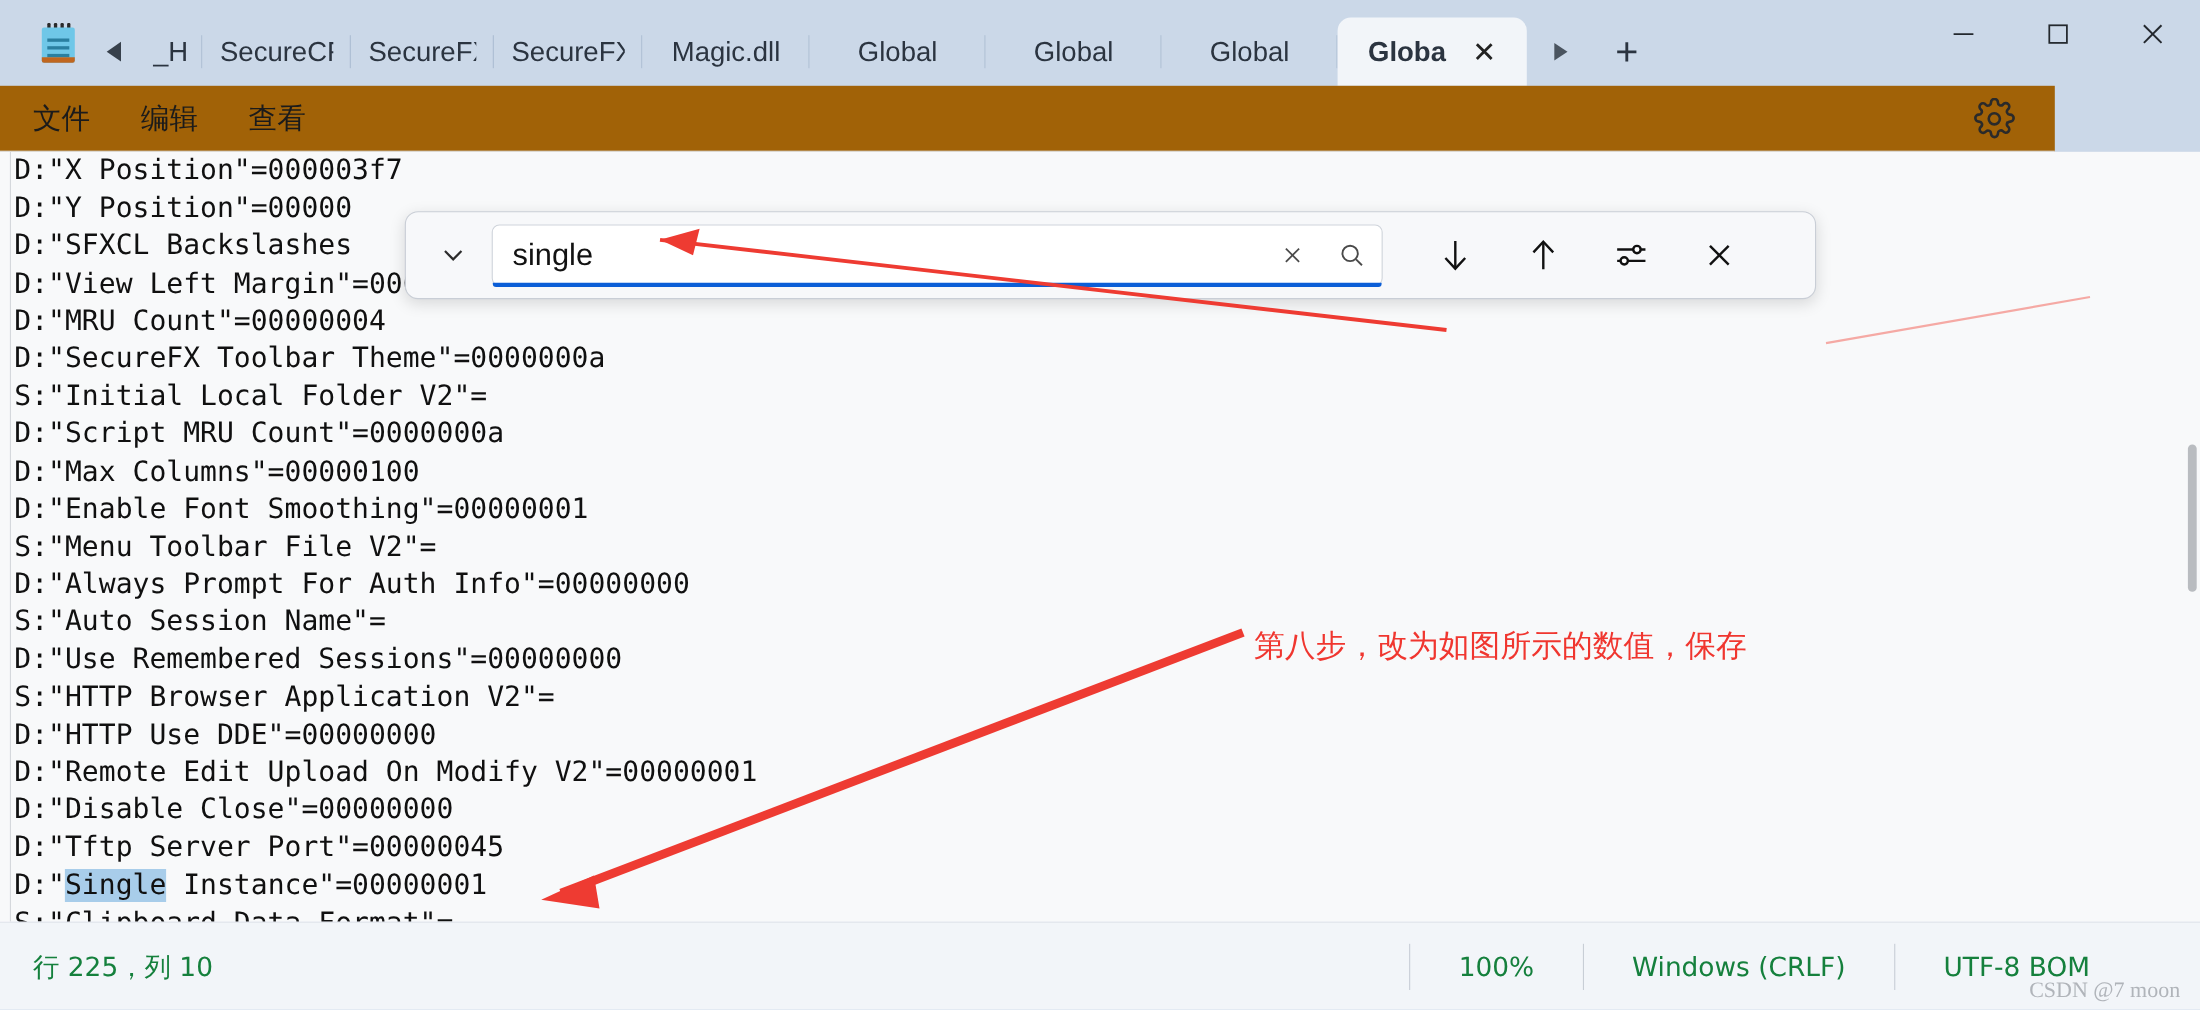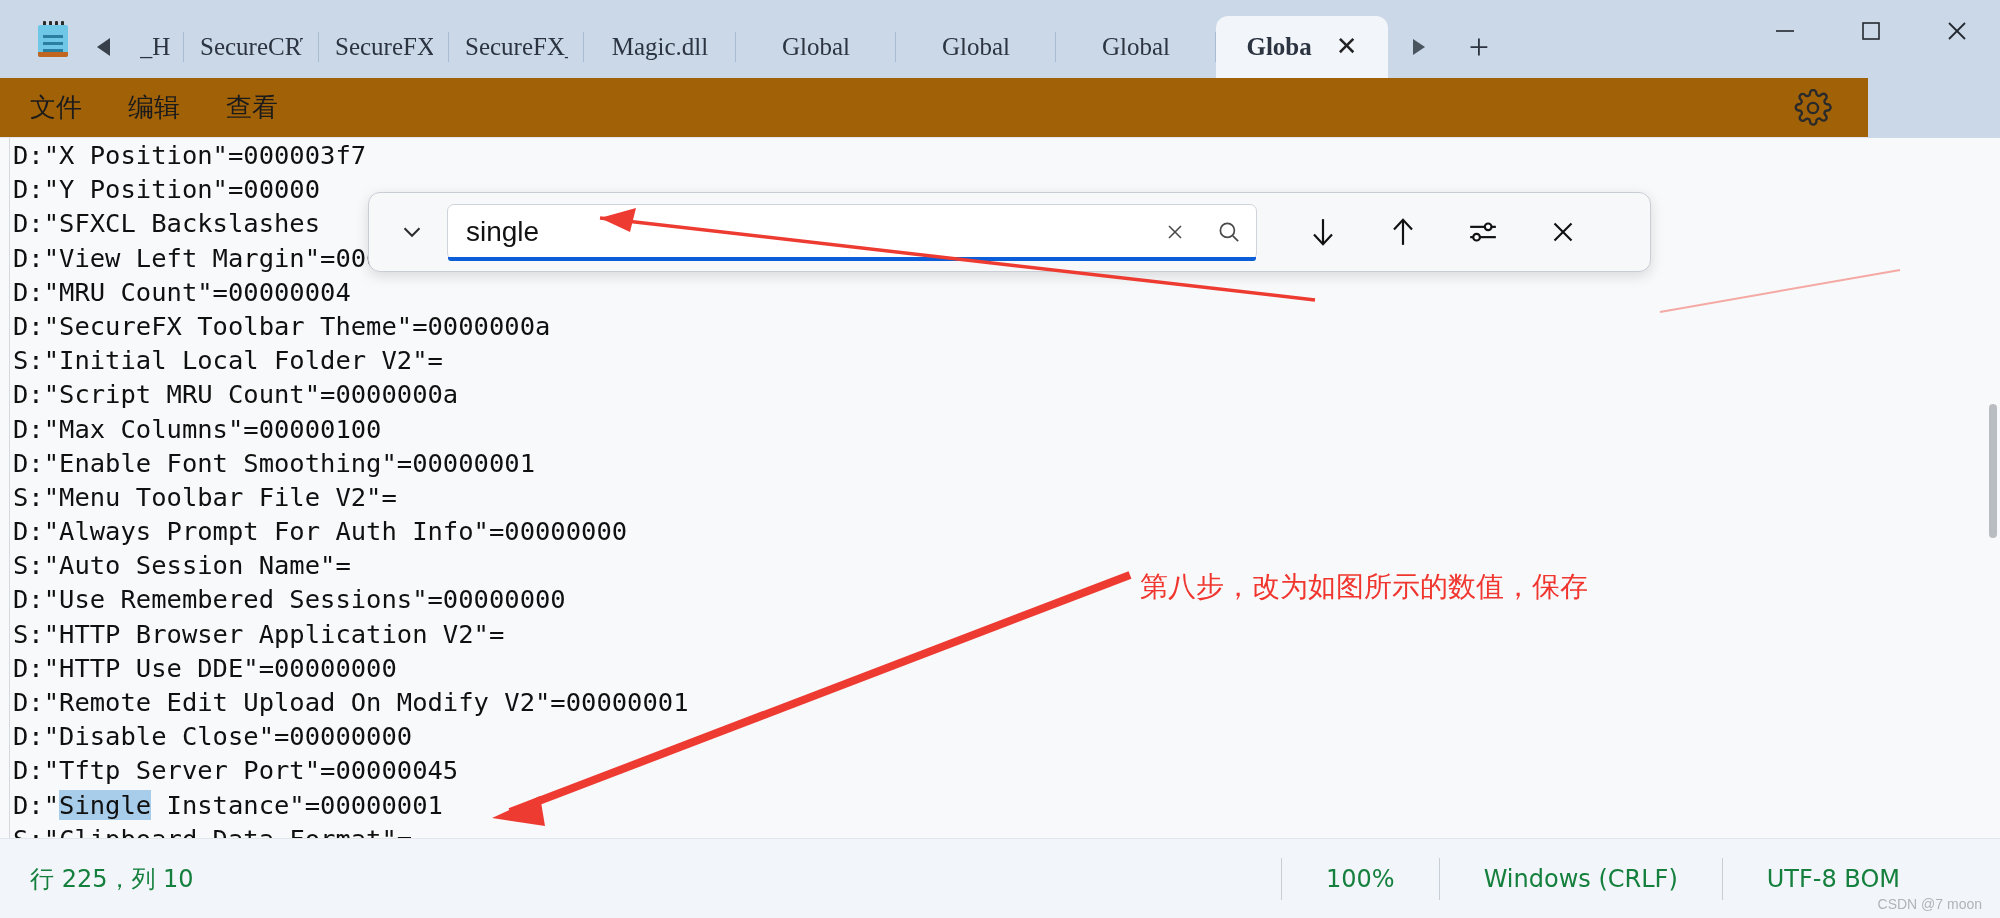--- a/index.html
+++ b/index.html
@@ -35,21 +35,21 @@
     background: #c0661f; border-radius: 0 0 2px 2px;
   }
   .notepad-glyph .line {
     position: absolute; left: 5px; width: 20px; height: 2.5px; background: #2a7fa0;
   }
   .notepad-glyph .ring {
     position: absolute; top: 0px; width: 3px; height: 8px; background: #2a2a2a; border-radius: 1px;
   }
 
   .tabstrip {
-    display: flex; align-items: flex-end; height: 78px; flex: 0 0 auto; font-family: Liberation Serif, serif;
+    display: flex; align-items: flex-end; height: 78px; flex: 0 0 auto;
   }
   .scroll-arrow {
     width: 44px; height: 62px; display: flex; align-items: center; justify-content: center;
     color: #37404b;
   }
   .tab {
     position: relative;
     height: 62px; min-width: 40px;
     display: flex; align-items: center; justify-content: center;
     padding: 0 16px;
@@ -202,21 +202,21 @@
     font-size: 24px; color: #15803d;
   }
   .sb-left { margin-left: 30px; }
   .sb-spacer { flex: 1; }
   .sb-cell {
     padding: 0 44px; height: 42px; display: flex; align-items: center;
     border-left: 1px solid #c8ced6;
   }
   .watermark {
     position: absolute; right: 18px; bottom: 6px;
-    font-size: 14px; color: #b0b4ba; font-family: Liberation Sans, sans-serif;
+    font-size: 20px; color: #b0b4ba; font-family: Liberation Serif, serif;
   }
 </style>
 </head>
 <body>
 
 <div id="root">
 
   <div class="titlebar">
     <div class="app-icon">
       <div class="notepad-glyph">

